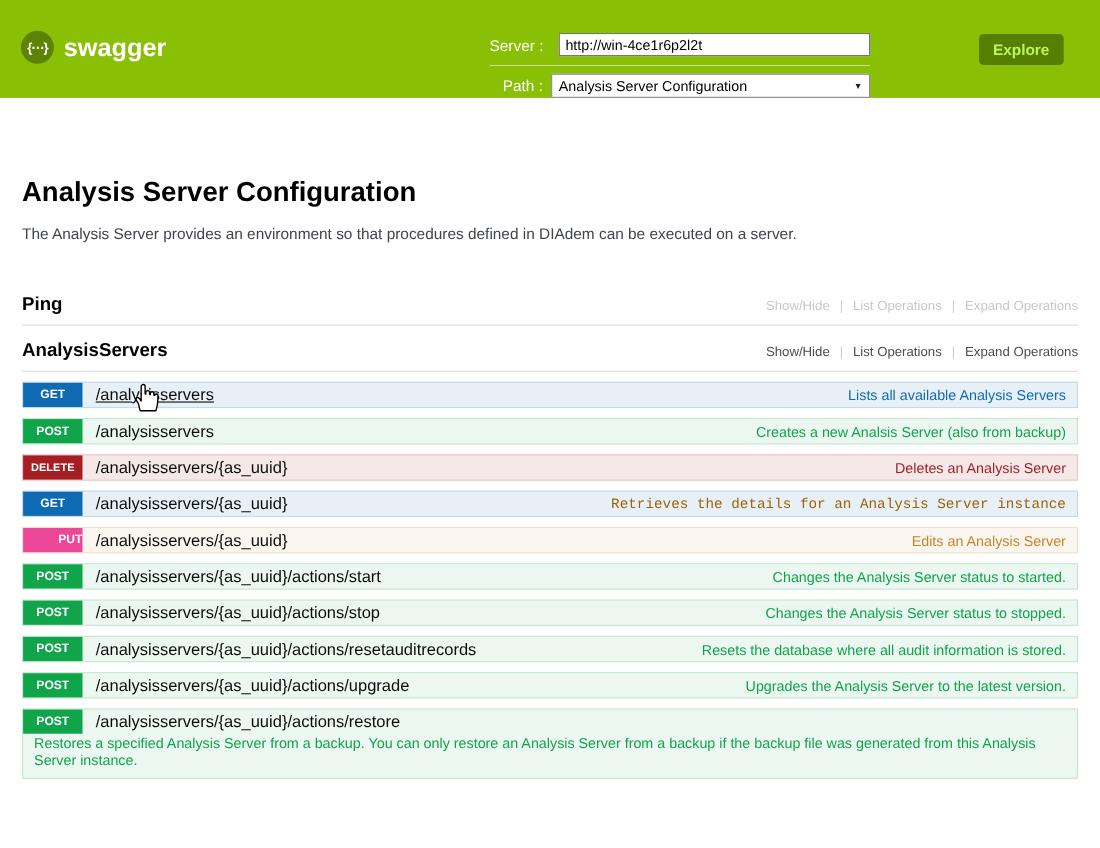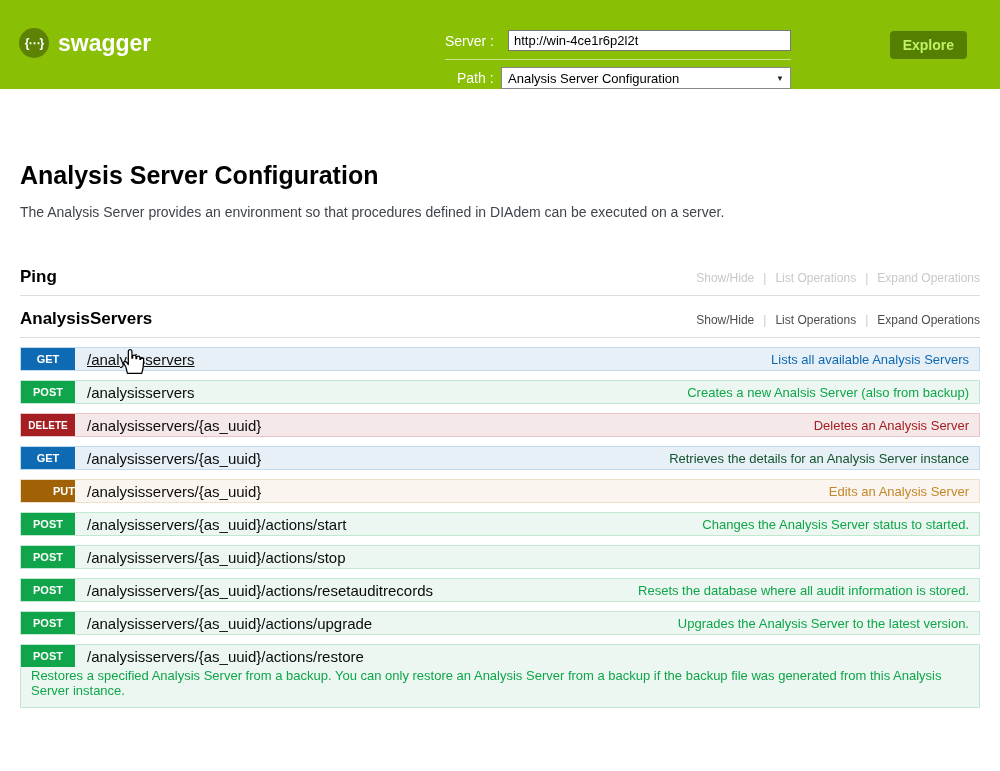--- a/index.html
+++ b/index.html
@@ -141,47 +141,48 @@
       <a class="path">/analysisservers/{as_uuid}</a>
       <a class="summary" style="color: rgb(164, 30, 34);">Deletes an Analysis Server</a>
     </div>
 
   </div>
 
   <div class="op" style="background: rgb(231, 240, 247); border-color: rgb(195, 217, 236);">
     <div class="op-head">
       <span class="badge" style="background: rgb(15, 106, 180);">GET</span>
       <a class="path">/analysisservers/{as_uuid}</a>
-      <a class="summary" style="color: #14532d;">Retrieves the details for an Analysis Server instance</a>
+      <a class="summary" style="color: #a16207; font-family: Liberation Mono, monospace;">Retrieves the details for an Analysis Server instance</a>
     </div>
 
   </div>
 
   <div class="op" style="background: rgb(250, 245, 238); border-color: rgb(240, 224, 202);">
     <div class="op-head">
-      <span class="badge" style="background: #a16207; padding-left: 32px;">PUT</span>
+      <span class="badge" style="background: #ec4899; padding-left: 32px;">PUT</span>
       <a class="path">/analysisservers/{as_uuid}</a>
       <a class="summary" style="color: rgb(197, 134, 43);">Edits an Analysis Server</a>
     </div>
 
   </div>
 
   <div class="op" style="background: rgb(235, 247, 240); border-color: rgb(195, 232, 209);">
     <div class="op-head">
       <span class="badge" style="background: rgb(16, 165, 74);">POST</span>
       <a class="path">/analysisservers/{as_uuid}/actions/start</a>
       <a class="summary" style="color: rgb(16, 165, 74);">Changes the Analysis Server status to started.</a>
     </div>
 
   </div>
 
   <div class="op" style="background: rgb(235, 247, 240); border-color: rgb(195, 232, 209);">
     <div class="op-head">
       <span class="badge" style="background: rgb(16, 165, 74);">POST</span>
       <a class="path">/analysisservers/{as_uuid}/actions/stop</a>
+      <a class="summary" style="color: rgb(16, 165, 74);">Changes the Analysis Server status to stopped.</a>
     </div>
 
   </div>
 
   <div class="op" style="background: rgb(235, 247, 240); border-color: rgb(195, 232, 209);">
     <div class="op-head">
       <span class="badge" style="background: rgb(16, 165, 74);">POST</span>
       <a class="path">/analysisservers/{as_uuid}/actions/resetauditrecords</a>
       <a class="summary" style="color: rgb(16, 165, 74);">Resets the database where all audit information is stored.</a>
     </div>

